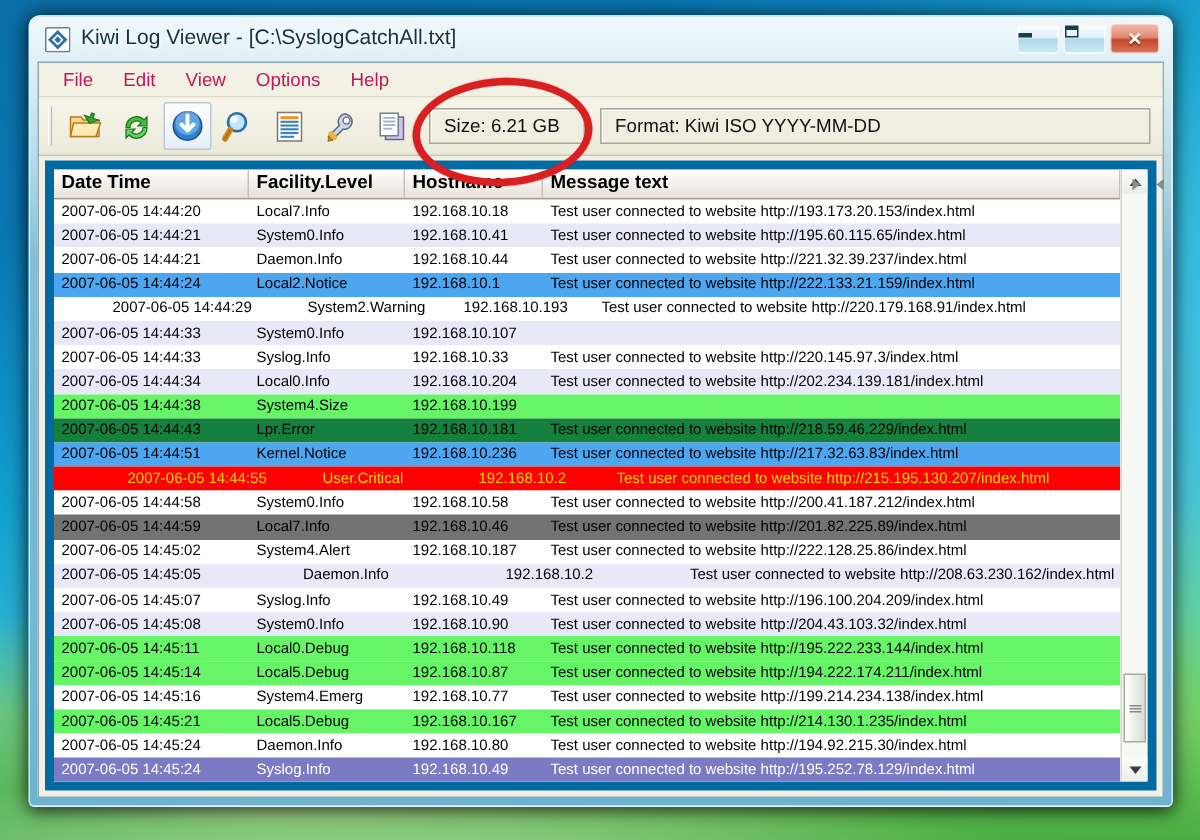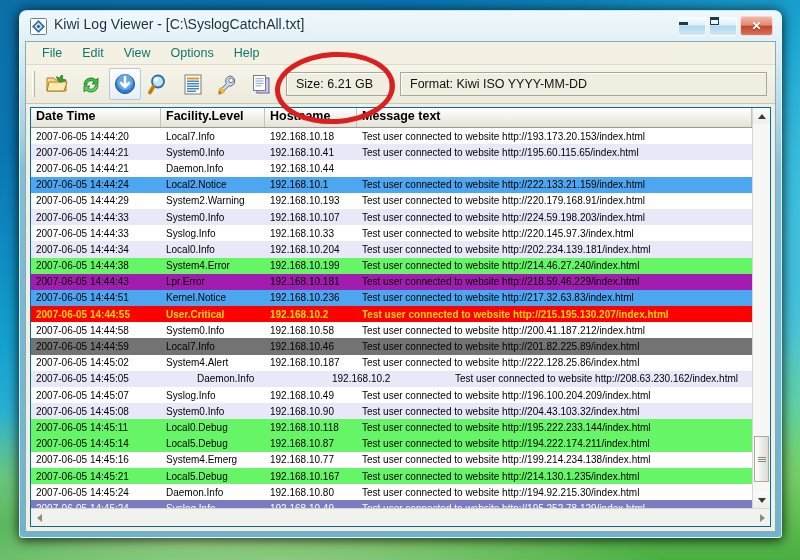--- a/index.html
+++ b/index.html
@@ -87,21 +87,21 @@
     box-sizing:border-box;
   }
 
   
   #menubar{
     height:22px;background:#f3f1e4;
     border-bottom:1px solid #dedbc9;
     display:flex;align-items:center;padding-left:6px;
   }
   .menu-item{
-    font-size:12.5px;color:#0f766e;padding:2px 10px;cursor:default;
+    font-size:12.5px;color:#be185d;padding:2px 10px;cursor:default;
   }
 
   
   #toolbar{
     height:38px;background:linear-gradient(180deg,#f7f5ea 0%,#eceadb 100%);
     display:flex;align-items:center;padding:0 4px;
     border-bottom:1px solid #c9c6b4;
   }
   .grip{
     width:4px;height:26px;margin:0 4px 0 2px;
@@ -123,43 +123,43 @@
     box-shadow:inset 1px 1px 0 #ffffff;
     display:flex;align-items:center;padding:0 9px;
     font-size:12.5px;color:#111;white-space:nowrap;box-sizing:border-box;
   }
   #size-field{width:104px;}
   #format-field{flex:1;margin-left:10px;margin-right:4px;}
 
   
   #listwrap{
     position:absolute;left:4px;right:4px;top:65px;bottom:4px;
-    background:#fff;border:1px solid #0369a1;box-sizing:border-box;
-    display:flex;flex-direction:column;justify-content:center;
+    background:#fff;border:6px solid #0369a1;box-sizing:border-box;
+    display:flex;flex-direction:row;justify-content:center;
   }
   #listinner{flex:1;display:flex;overflow:hidden;}
   #gridcol{flex:1;display:flex;flex-direction:column;overflow:hidden;}
   #header{
     display:flex;height:19px;flex:none;
     background:linear-gradient(180deg,#ffffff 0%,#f0efe9 55%,#e4e2d8 100%);
     border-bottom:1px solid #9a9a8c;
   }
   .hcell{
     font-size:12.5px;font-weight:bold;color:#000;
     padding:1px 0 0 5px;box-sizing:border-box;
     border-right:1px solid #c5c3b6;overflow:hidden;white-space:nowrap;
   }
   #rows{flex:1;overflow:hidden;}
   .row{display:flex;height:16.2px;align-items:center;font-size:10px;white-space:nowrap;}
   .cell{padding-left:5px;box-sizing:border-box;overflow:hidden;}
   .c-date{width:130px;}
   .c-fac{width:104px;}
   .c-host{width:92px;}
   .c-msg{flex:1;}
-  .row.crit{font-weight:bold;}
+  .row.crit{font-weight:normal;padding-left:44px;}
 
   
   #vscroll{
     width:17px;flex:none;background:#f7f7f5;border-left:1px solid #d6d6cf;
     position:relative;
   }
   .sb-arrow{
     position:absolute;left:0;right:0;height:16px;
     display:flex;align-items:center;justify-content:center;
     background:linear-gradient(180deg,#fbfbfa,#ededea);
@@ -322,58 +322,57 @@
               <div class="row" style="background: rgb(232, 232, 248); color: rgb(0, 0, 0);">
                 <div class="cell c-date">2007-06-05 14:44:21</div>
                 <div class="cell c-fac">System0.Info</div>
                 <div class="cell c-host">192.168.10.41</div>
                 <div class="cell c-msg">Test user connected to website http://195.60.115.65/index.html</div>
               </div>
               <div class="row" style="background: rgb(255, 255, 255); color: rgb(0, 0, 0);">
                 <div class="cell c-date">2007-06-05 14:44:21</div>
                 <div class="cell c-fac">Daemon.Info</div>
                 <div class="cell c-host">192.168.10.44</div>
+                <div class="cell c-msg">Test user connected to website http://221.32.39.237/index.html</div>
               </div>
               <div class="row" style="background: rgb(77, 166, 240); color: rgb(0, 0, 0);">
                 <div class="cell c-date">2007-06-05 14:44:24</div>
                 <div class="cell c-fac">Local2.Notice</div>
                 <div class="cell c-host">192.168.10.1</div>
                 <div class="cell c-msg">Test user connected to website http://222.133.21.159/index.html</div>
               </div>
-              <div class="row" style="background: rgb(255, 255, 255); color: rgb(0, 0, 0);">
+              <div class="row" style="background: rgb(255, 255, 255); color: rgb(0, 0, 0); padding-left: 34px;">
                 <div class="cell c-date">2007-06-05 14:44:29</div>
                 <div class="cell c-fac">System2.Warning</div>
                 <div class="cell c-host">192.168.10.193</div>
                 <div class="cell c-msg">Test user connected to website http://220.179.168.91/index.html</div>
               </div>
               <div class="row" style="background: rgb(232, 232, 248); color: rgb(0, 0, 0);">
                 <div class="cell c-date">2007-06-05 14:44:33</div>
                 <div class="cell c-fac">System0.Info</div>
                 <div class="cell c-host">192.168.10.107</div>
-                <div class="cell c-msg">Test user connected to website http://224.59.198.203/index.html</div>
               </div>
               <div class="row" style="background: rgb(255, 255, 255); color: rgb(0, 0, 0);">
                 <div class="cell c-date">2007-06-05 14:44:33</div>
                 <div class="cell c-fac">Syslog.Info</div>
                 <div class="cell c-host">192.168.10.33</div>
                 <div class="cell c-msg">Test user connected to website http://220.145.97.3/index.html</div>
               </div>
               <div class="row" style="background: rgb(232, 232, 248); color: rgb(0, 0, 0);">
                 <div class="cell c-date">2007-06-05 14:44:34</div>
                 <div class="cell c-fac">Local0.Info</div>
                 <div class="cell c-host">192.168.10.204</div>
                 <div class="cell c-msg">Test user connected to website http://202.234.139.181/index.html</div>
               </div>
               <div class="row" style="background: rgb(102, 245, 102); color: rgb(0, 0, 0);">
                 <div class="cell c-date">2007-06-05 14:44:38</div>
-                <div class="cell c-fac">System4.Error</div>
+                <div class="cell c-fac">System4.Size</div>
                 <div class="cell c-host">192.168.10.199</div>
-                <div class="cell c-msg">Test user connected to website http://214.46.27.240/index.html</div>
-              </div>
-              <div class="row" style="background: #a21caf; color: rgb(0, 0, 0);">
+              </div>
+              <div class="row" style="background: #15803d; color: rgb(0, 0, 0);">
                 <div class="cell c-date">2007-06-05 14:44:43</div>
                 <div class="cell c-fac">Lpr.Error</div>
                 <div class="cell c-host">192.168.10.181</div>
                 <div class="cell c-msg">Test user connected to website http://218.59.46.229/index.html</div>
               </div>
               <div class="row" style="background: rgb(77, 166, 240); color: rgb(0, 0, 0);">
                 <div class="cell c-date">2007-06-05 14:44:51</div>
                 <div class="cell c-fac">Kernel.Notice</div>
                 <div class="cell c-host">192.168.10.236</div>
                 <div class="cell c-msg">Test user connected to website http://217.32.63.83/index.html</div>

